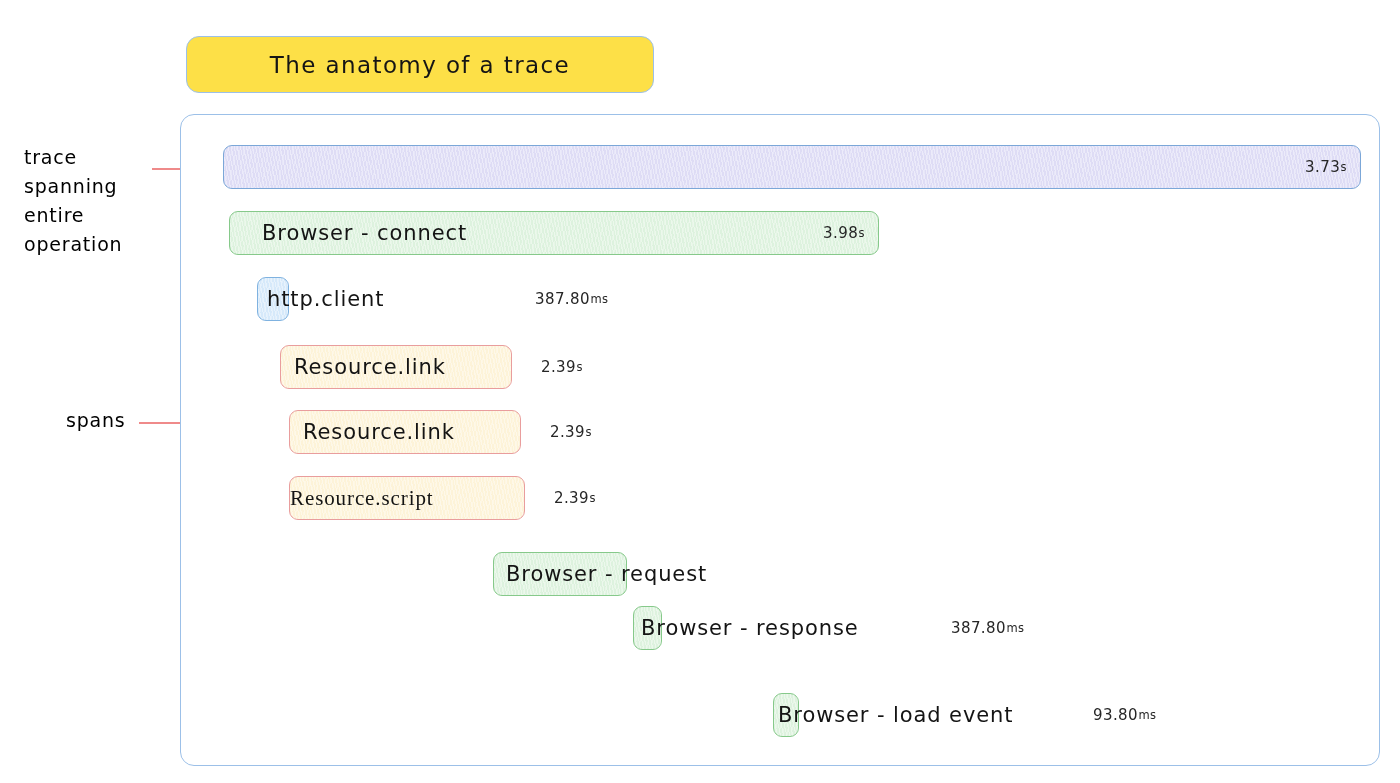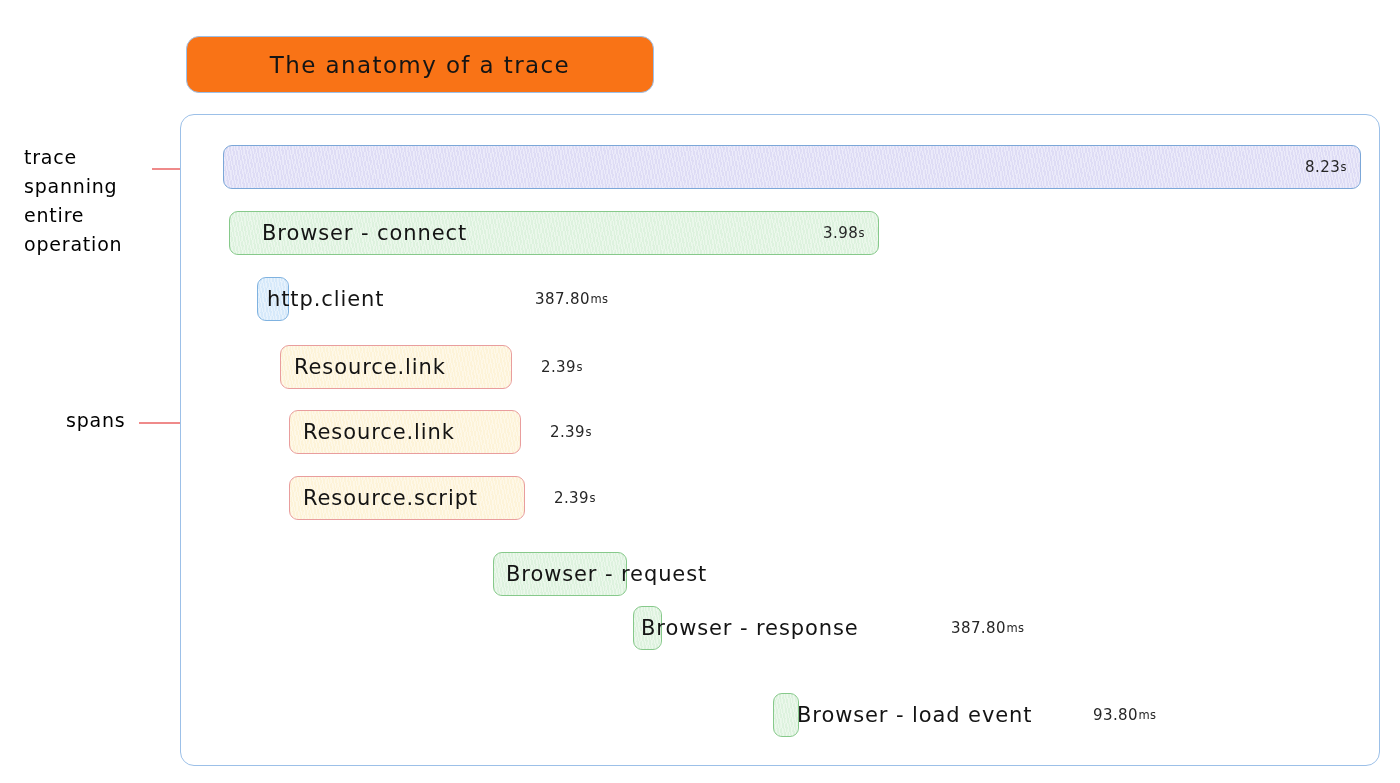--- a/index.html
+++ b/index.html
@@ -25,21 +25,21 @@
     left: 186px;
     top: 36px;
     width: 468px;
     height: 57px;
     border: 1.6px solid #9cc0e8;
     border-radius: 13px;
     box-sizing: border-box;
     display: flex;
     align-items: center;
     justify-content: center;
-    background: #f97316;
+    background: #fde047;
   }
   #title-box .title-text {
     font-size: 23px;
     letter-spacing: 1.4px;
     color: #151515;
   }
 
   
   #trace-container {
     left: 180px;
@@ -154,21 +154,21 @@
 
 <div class="annotation" id="annotation-spans">spans</div>
 <div class="leader-h" id="leader-spans-h"></div>
 <div class="leader-v" id="leader-spans-v"></div>
 
 <div class="abs" id="trace-container">
   <div id="rows-host">
       <div class="row" style="left: 42px; top: 30px; width: 1138px;">
         <div class="bar purple" style="width: 1138px;"></div>
         <div class="duration inside">
-          <span>8.23</span>
+          <span>3.73</span>
           <span class="unit">s</span>
         </div>
       </div>
       <div class="row" style="left: 48px; top: 96px; width: 650px;">
         <div class="bar green" style="width: 650px;"></div>
         <div class="bar-label" style="left: 14px; margin-left: 19px;">Browser - connect</div>
         <div class="duration inside">
           <span>3.98</span>
           <span class="unit">s</span>
         </div>
@@ -192,40 +192,40 @@
       <div class="row" style="left: 108px; top: 295px; width: 232px;">
         <div class="bar cream" style="width: 232px;"></div>
         <div class="bar-label" style="left: 14px;">Resource.link</div>
         <div class="duration" style="left: 261px;">
           <span>2.39</span>
           <span class="unit">s</span>
         </div>
       </div>
       <div class="row" style="left: 108px; top: 361px; width: 236px;">
         <div class="bar cream" style="width: 236px;"></div>
-        <div class="bar-label" style="left: 14px;">Resource.script</div>
+        <div class="bar-label" style="left: 1px; font-family: Liberation Serif, serif;">Resource.script</div>
         <div class="duration" style="left: 265px;">
           <span>2.39</span>
           <span class="unit">s</span>
         </div>
       </div>
       <div class="row" style="left: 312px; top: 437px; width: 134px;">
         <div class="bar green" style="width: 134px;"></div>
         <div class="bar-label" style="left: 13px;">Browser - request</div>
       </div>
       <div class="row" style="left: 452px; top: 491px; width: 29px;">
         <div class="bar green" style="width: 29px;"></div>
         <div class="bar-label" style="left: 8px;">Browser - response</div>
         <div class="duration" style="left: 318px;">
           <span>387.80</span>
           <span class="unit">ms</span>
         </div>
       </div>
       <div class="row" style="left: 592px; top: 578px; width: 26px;">
         <div class="bar green" style="width: 26px;"></div>
-        <div class="bar-label" style="left: 24px; text-align: center;">Browser - load event</div>
+        <div class="bar-label" style="left: 5px; text-align: center;">Browser - load event</div>
         <div class="duration" style="left: 320px;">
           <span>93.80</span>
           <span class="unit">ms</span>
         </div>
       </div>
     </div>
 </div>
 
 </body></html>

